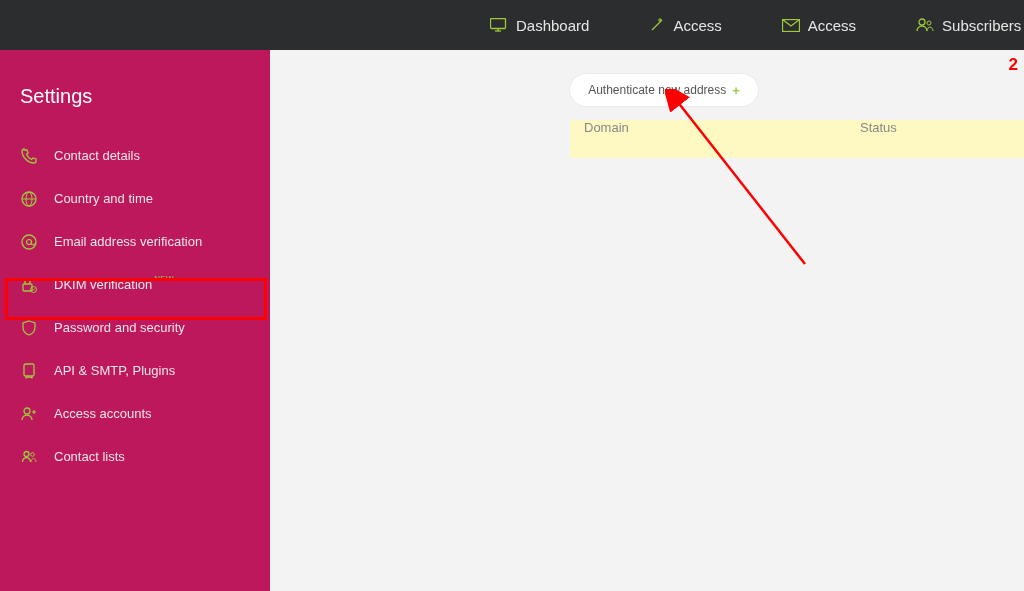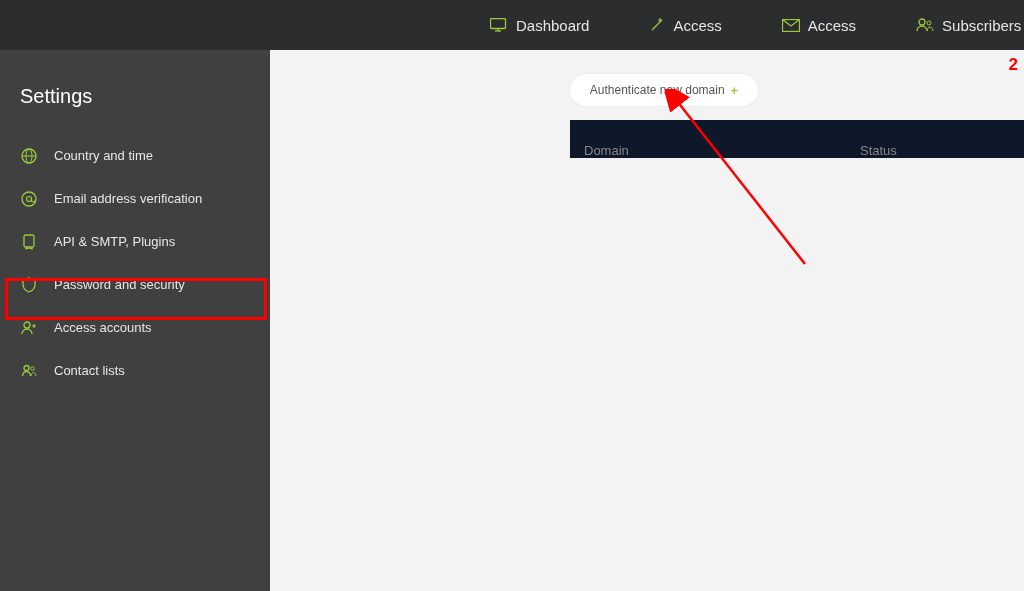--- a/index.html
+++ b/index.html
@@ -22,21 +22,21 @@
     display:flex; align-items:center; gap:8px;
     color:#e6e6e6; font-size:15px;
     cursor:pointer;
   }
   .topnav-item .nav-icon svg { display:block; }
 
   
   .sidebar {
     position:absolute; left:0; top:50px;
     width:270px; height:541px;
-    background:#404040;
+    background:#be185d;
     color:#e6e6e6;
     display:flex; flex-direction:column;
     padding-top:35px;
   }
   .sidebar-title {
     font-size:20px; color:#fff;
     padding:0 20px 20px 20px;
   }
   .settings-list { list-style:none; margin-top:6px; }
   .settings-list li {
@@ -80,22 +80,22 @@
     display:flex; align-items:center; justify-content:center;
     font-size:12px; color:#555;
     cursor:pointer; gap:6px;
     box-shadow:0 0 0 1px rgba(0,0,0,0.03);
   }
   .auth-btn .plus { color:#9dca3b; font-weight:bold; font-size:13px; }
 
   .table-header {
     position:absolute; left:300px; top:70px;
     width:454px; height:38px;
-    background:#0f172a;
-    display:flex; align-items:flex-end;
+    background:#fef9c3;
+    display:flex; align-items:flex-start;
     font-size:13px; color:#888;
   }
   .col-domain { padding-left:14px; width:290px; }
   .col-status { }
 
   
   .annot-2 {
     position:absolute;
     right:6px; top:55px;
     color:#ff0000; font-size:17px; font-weight:600;
@@ -151,53 +151,73 @@
     <span>Subscribers</span>
   </div>
 </div>
 
 <div class="sidebar">
   <div class="sidebar-title">Settings</div>
   <ul class="settings-list">
     <li>
       <span class="item-icon">
         <svg width="16" height="16" viewBox="0 0 16 16">
+            <path d="M3 1c-1 0-2 1-2 2 0 6 6 12 12 12 1 0 2-1 2-2v-2l-3-1-1.5 1.5c-2-1-4-3-5-5L7 5 6 2H3z" fill="none" stroke="#9dca3b" stroke-width="1.3"></path>
+          </svg>
+      </span>
+      <span>Contact details</span>
+    </li>
+    <li>
+      <span class="item-icon">
+        <svg width="16" height="16" viewBox="0 0 16 16">
             <circle cx="8" cy="8" r="7" fill="none" stroke="#9dca3b" stroke-width="1.3"></circle>
             <ellipse cx="8" cy="8" rx="3" ry="7" fill="none" stroke="#9dca3b" stroke-width="1"></ellipse>
             <line x1="1" y1="8" x2="15" y2="8" stroke="#9dca3b" stroke-width="1"></line>
           </svg>
       </span>
       <span>Country and time</span>
     </li>
     <li>
       <span class="item-icon">
         <svg width="16" height="16" viewBox="0 0 16 16">
             <circle cx="8" cy="8" r="7" fill="none" stroke="#9dca3b" stroke-width="1.3"></circle>
             <circle cx="8" cy="8" r="2.5" fill="none" stroke="#9dca3b" stroke-width="1.2"></circle>
             <path d="M10.5 8v1.5c0 1 .7 1.5 1.5 1.5s1.5-.5 1.5-1.5" fill="none" stroke="#9dca3b" stroke-width="1.2"></path>
           </svg>
       </span>
       <span>Email address verification</span>
     </li>
+    <li class="active">
+      <span class="item-icon">
+        <svg width="16" height="16" viewBox="0 0 16 16">
+            <rect x="2" y="7" width="9" height="7" rx="1" fill="none" stroke="#9dca3b" stroke-width="1.3"></rect>
+            <path d="M4 7V5a2.5 2.5 0 015 0v2" fill="none" stroke="#9dca3b" stroke-width="1.3"></path>
+            <circle cx="12.5" cy="12.5" r="3" fill="none" stroke="#9dca3b" stroke-width="1"></circle>
+            <polyline points="11,12.5 12,13.5 14,11.5" fill="none" stroke="#9dca3b" stroke-width="1"></polyline>
+          </svg>
+      </span>
+      <span>DKIM verification</span>
+      <span class="badge-new">NEW</span>
+    </li>
+    <li>
+      <span class="item-icon">
+        <svg width="16" height="16" viewBox="0 0 16 16">
+            <path d="M8 1l6 2v4c0 4-3 7-6 8-3-1-6-4-6-8V3l6-2z" fill="none" stroke="#9dca3b" stroke-width="1.3"></path>
+          </svg>
+      </span>
+      <span>Password and security</span>
+    </li>
     <li>
       <span class="item-icon">
         <svg width="16" height="16" viewBox="0 0 16 16">
             <rect x="3" y="1" width="10" height="12" rx="1.5" fill="none" stroke="#9dca3b" stroke-width="1.3"></rect>
             <path d="M5 13v2l3-1 3 1v-2" fill="none" stroke="#9dca3b" stroke-width="1.2"></path>
           </svg>
       </span>
       <span>API &amp; SMTP, Plugins</span>
-    </li>
-    <li>
-      <span class="item-icon">
-        <svg width="16" height="16" viewBox="0 0 16 16">
-            <path d="M8 1l6 2v4c0 4-3 7-6 8-3-1-6-4-6-8V3l6-2z" fill="none" stroke="#9dca3b" stroke-width="1.3"></path>
-          </svg>
-      </span>
-      <span>Password and security</span>
     </li>
     <li>
       <span class="item-icon">
         <svg width="16" height="16" viewBox="0 0 16 16">
             <circle cx="6" cy="5" r="3" fill="none" stroke="#9dca3b" stroke-width="1.3"></circle>
             <path d="M1 14c0-3 2.5-5 5-5s5 2 5 5" fill="none" stroke="#9dca3b" stroke-width="1.3"></path>
             <path d="M11 6h4M13 4v4" stroke="#9dca3b" stroke-width="1.2"></path>
           </svg>
       </span>
       <span>Access accounts</span>
@@ -211,21 +231,21 @@
             <path d="M10 13c0-2 1.3-3.5 2.5-3.5S15 11 15 13" fill="none" stroke="#9dca3b" stroke-width="1"></path>
           </svg>
       </span>
       <span>Contact lists</span>
     </li>
   </ul>
 </div>
 
 <div class="main">
   <div class="auth-btn">
-    <span>Authenticate new domain</span>
+    <span>Authenticate new address</span>
     <span class="plus">+</span>
   </div>
   <div class="table-header">
     <div class="col-domain">Domain</div>
     <div class="col-status">Status</div>
   </div>
 </div>
 
 <div class="highlight-box"></div>
 <div class="annot-2">2</div>

